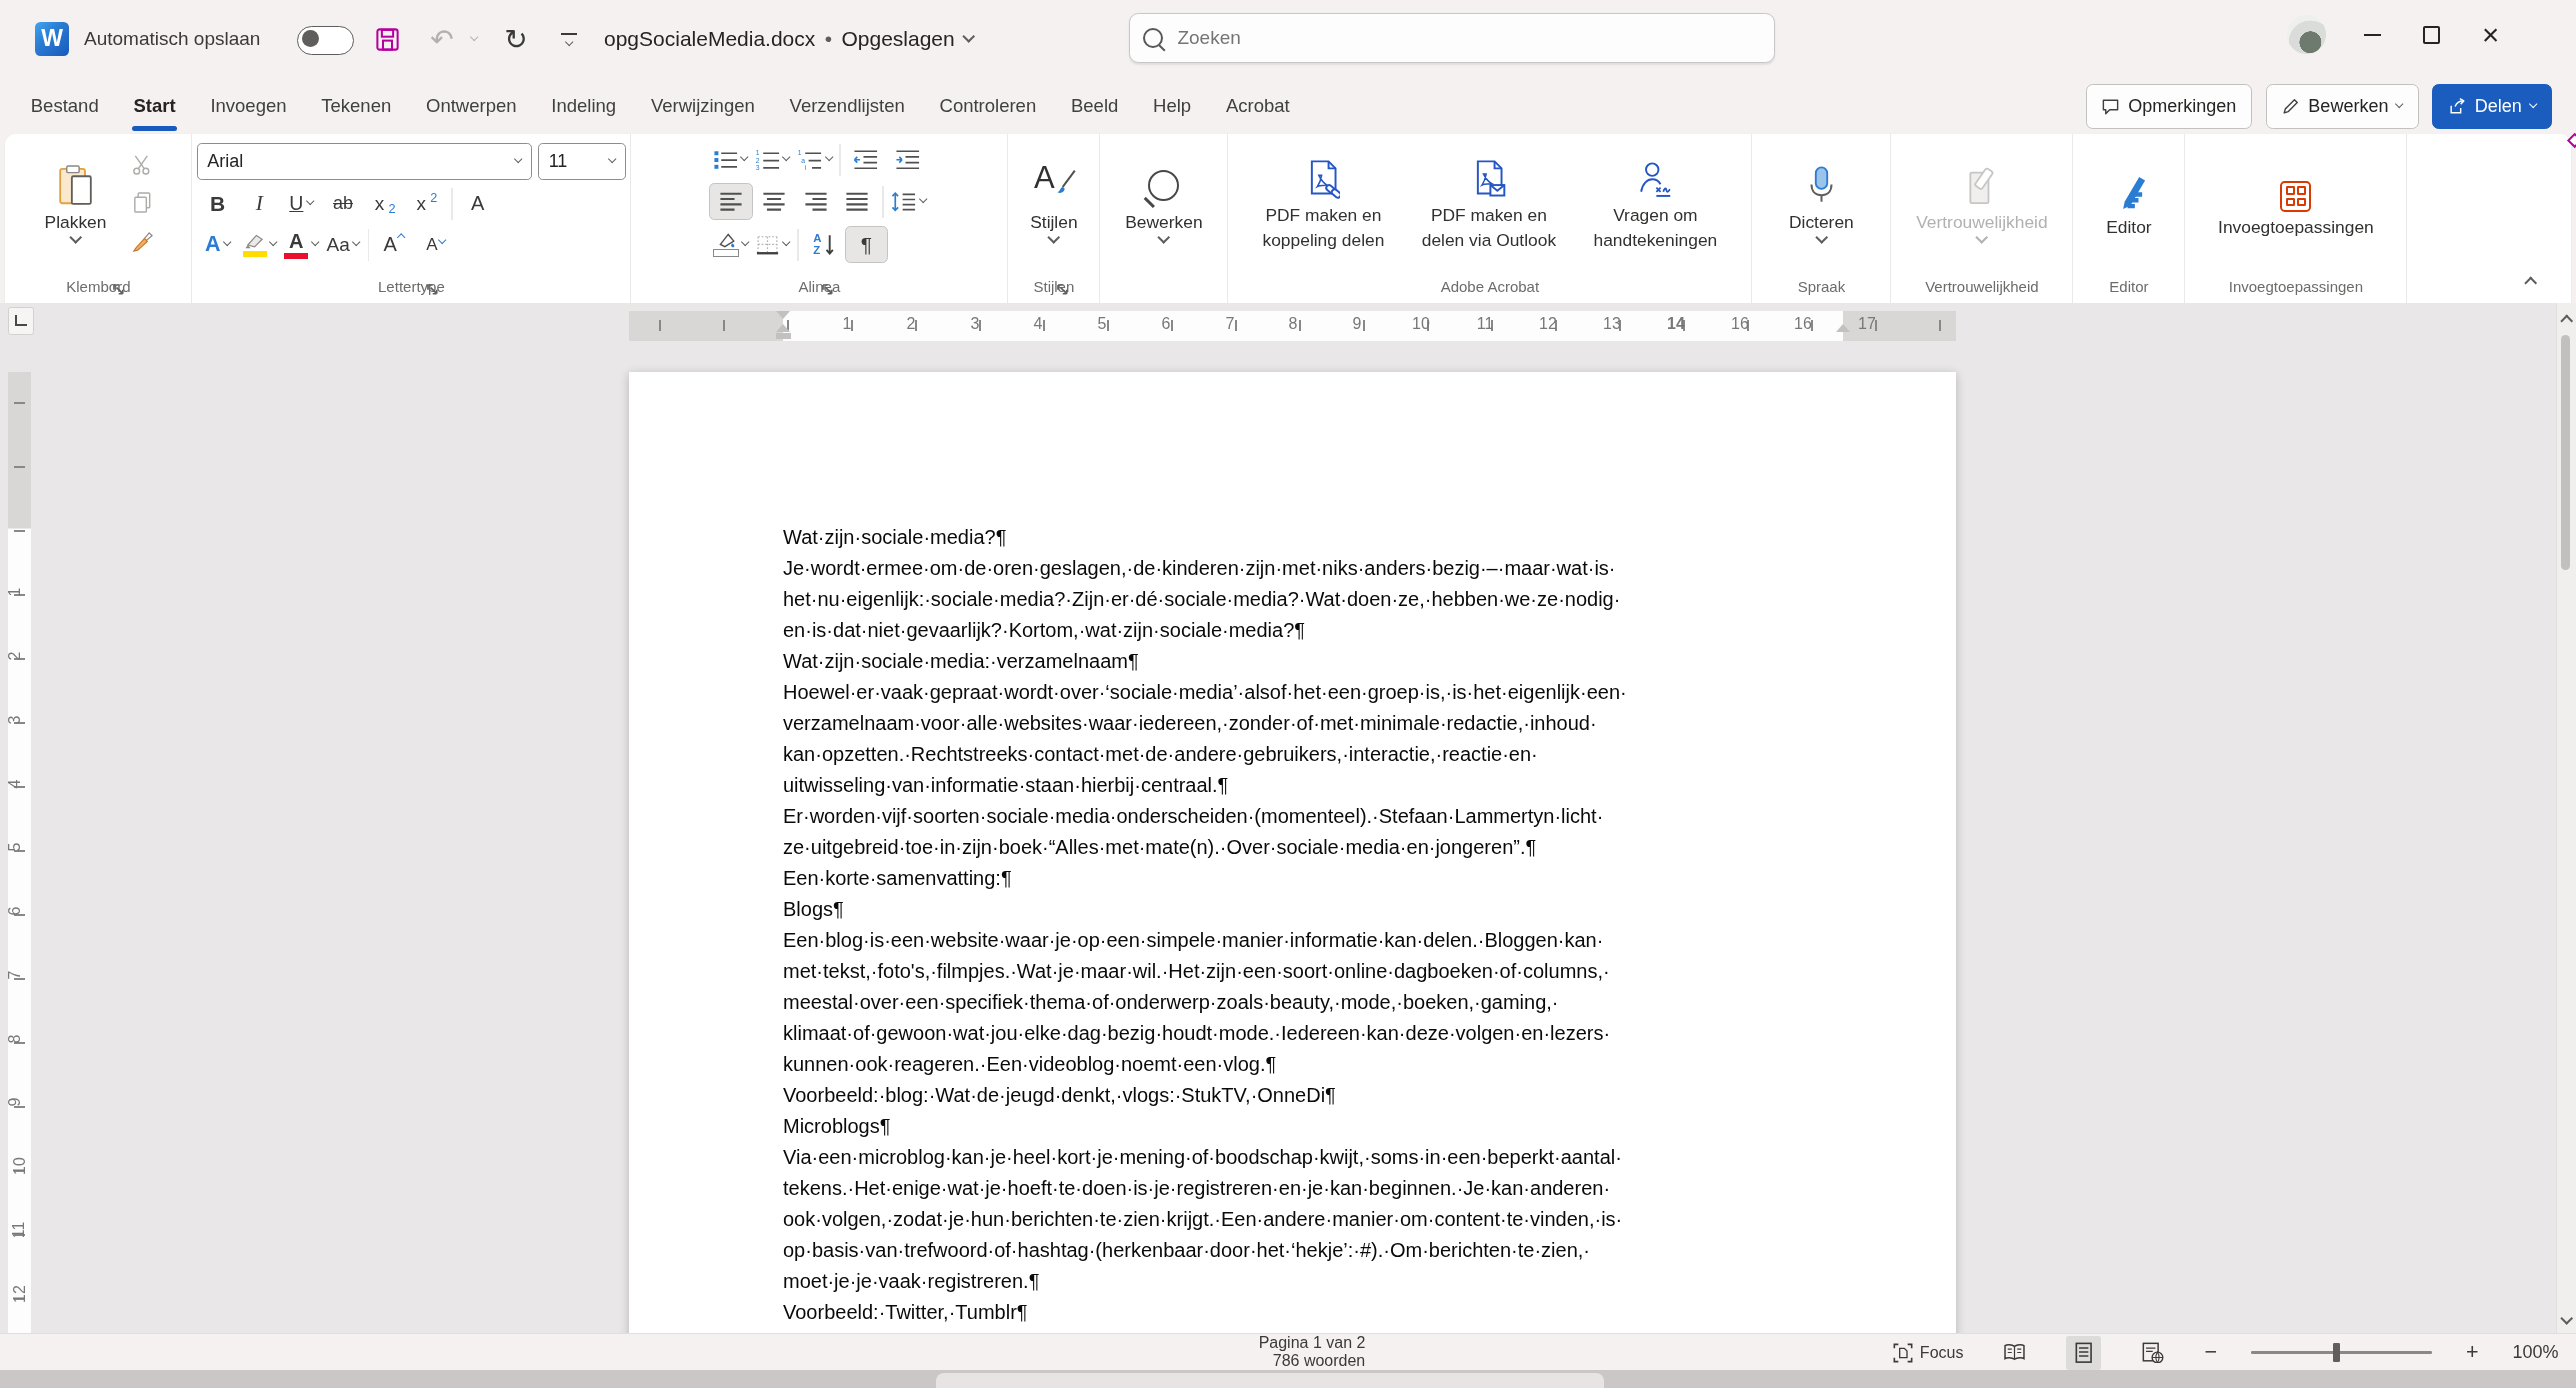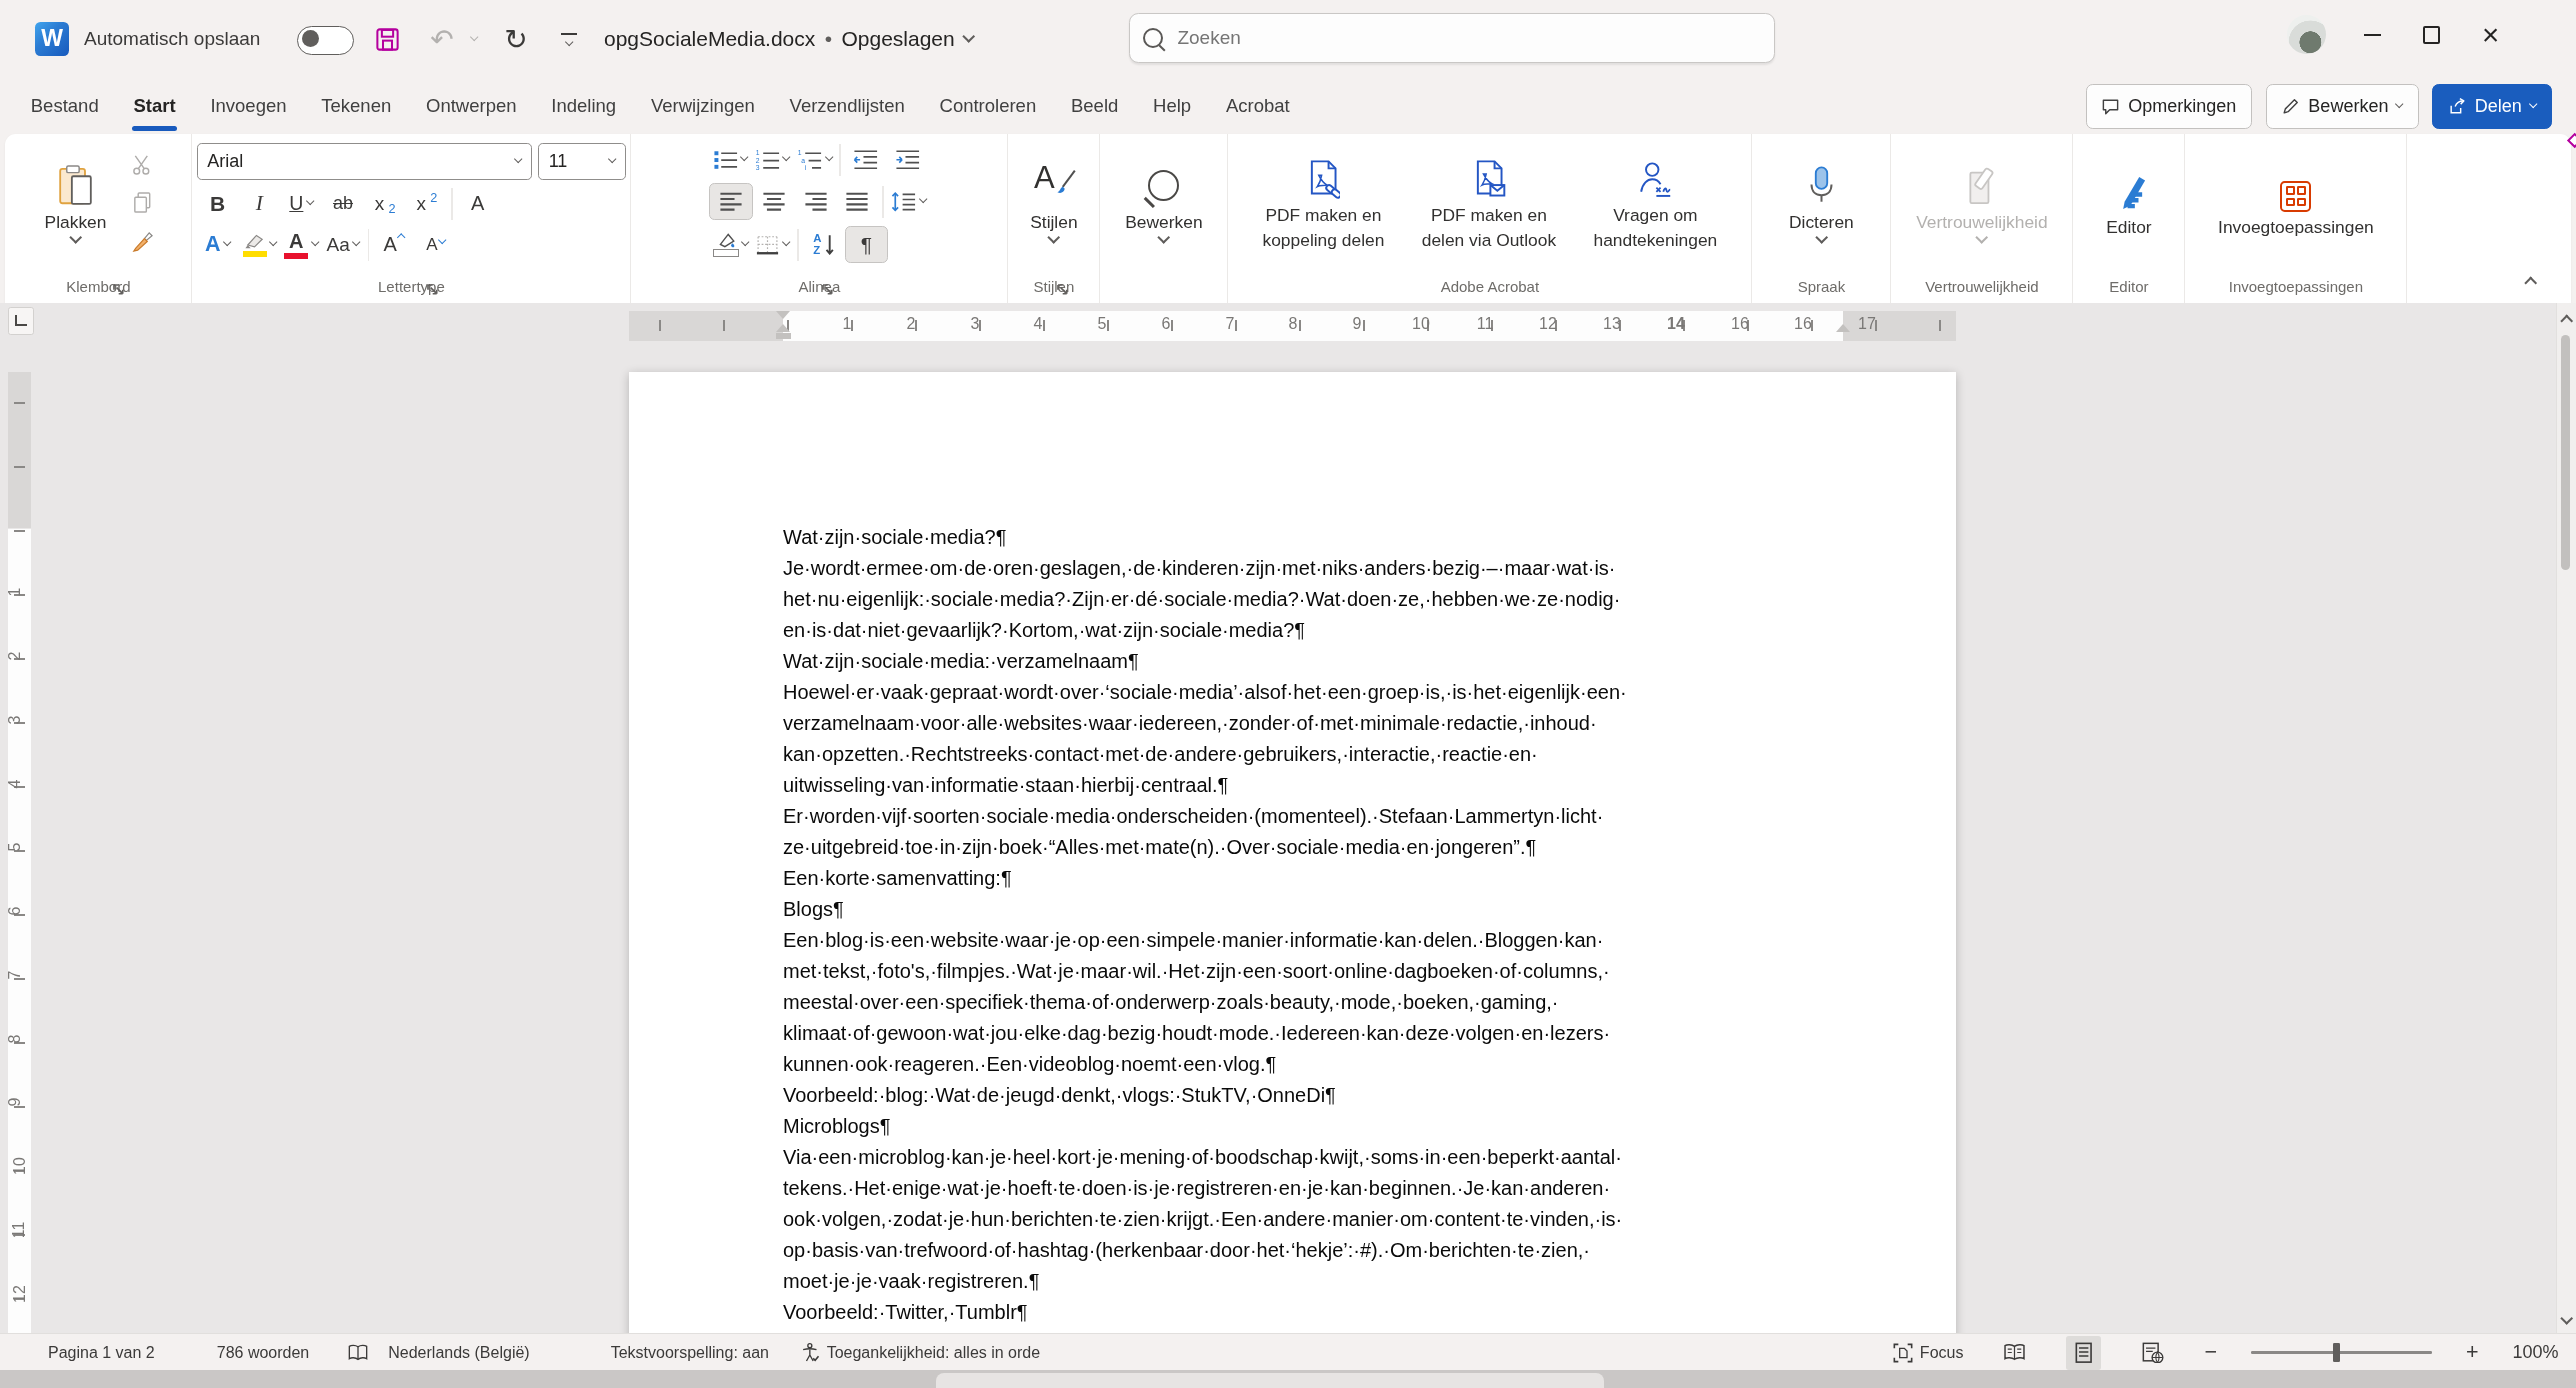--- a/index.html
+++ b/index.html
@@ -126,21 +126,21 @@
   #page{position:absolute;left:629px;top:69px;width:1327px;height:1007px;background:#fff;
     box-shadow:0 2px 9.4px rgba(0,0,0,.22);}
   #doc-text{position:absolute;left:154px;top:150px;width:1074px;font-size:20px;line-height:31px;color:#0a0a0a;}
   .doc-line{white-space:pre;}
   #vscroll{position:absolute;right:0;top:0;width:19px;bottom:0;background:#f1efee;border-left:1.3px solid #e2e0de;}
   #vscroll .thumb{position:absolute;left:4px;top:32px;width:9.4px;height:235px;background:#c2c0be;border-radius:4.7px;}
   #vscroll .chev{position:absolute;left:5.4px;}
 
   
   #statusbar{position:absolute;top:1333px;left:0;right:0;height:37px;background:#f4f1f0;border-top:1.3px solid #e1dfdd;
-    display:flex;align-items:center;font-size:16px;color:#3b3a39;}
+    display:flex;align-items:center;font-size:16px;color:#3b3a39;flex-direction:column;}
   .sb-item{display:flex;align-items:center;gap:6.7px;white-space:nowrap;}
   #sb-right{position:absolute;right:17.4px;top:0;height:37px;display:flex;align-items:center;gap:34px;}
   .viewbtn{width:35px;height:34px;display:flex;align-items:center;justify-content:center;border-radius:2.7px;}
   .viewbtn.selected{background:#dedcda;}
   #zoom-slider{width:181px;height:2.7px;background:#8a8886;position:relative;border-radius:1.3px;}
   #zoom-slider .zthumb{position:absolute;left:82px;top:-8px;width:7.4px;height:19px;background:#605e5c;border-radius:1.3px;}
   .zsign{font-size:21.5px;color:#3b3a39;line-height:1;}
   #bottomband{position:absolute;top:1370px;left:0;right:0;height:18px;background:#cac7c6;}
   #taskbar-stub{position:absolute;left:936px;top:2.7px;width:668px;height:15.4px;background:#e7e4e3;border-radius:8px 8px 0 0;}
 </style>

